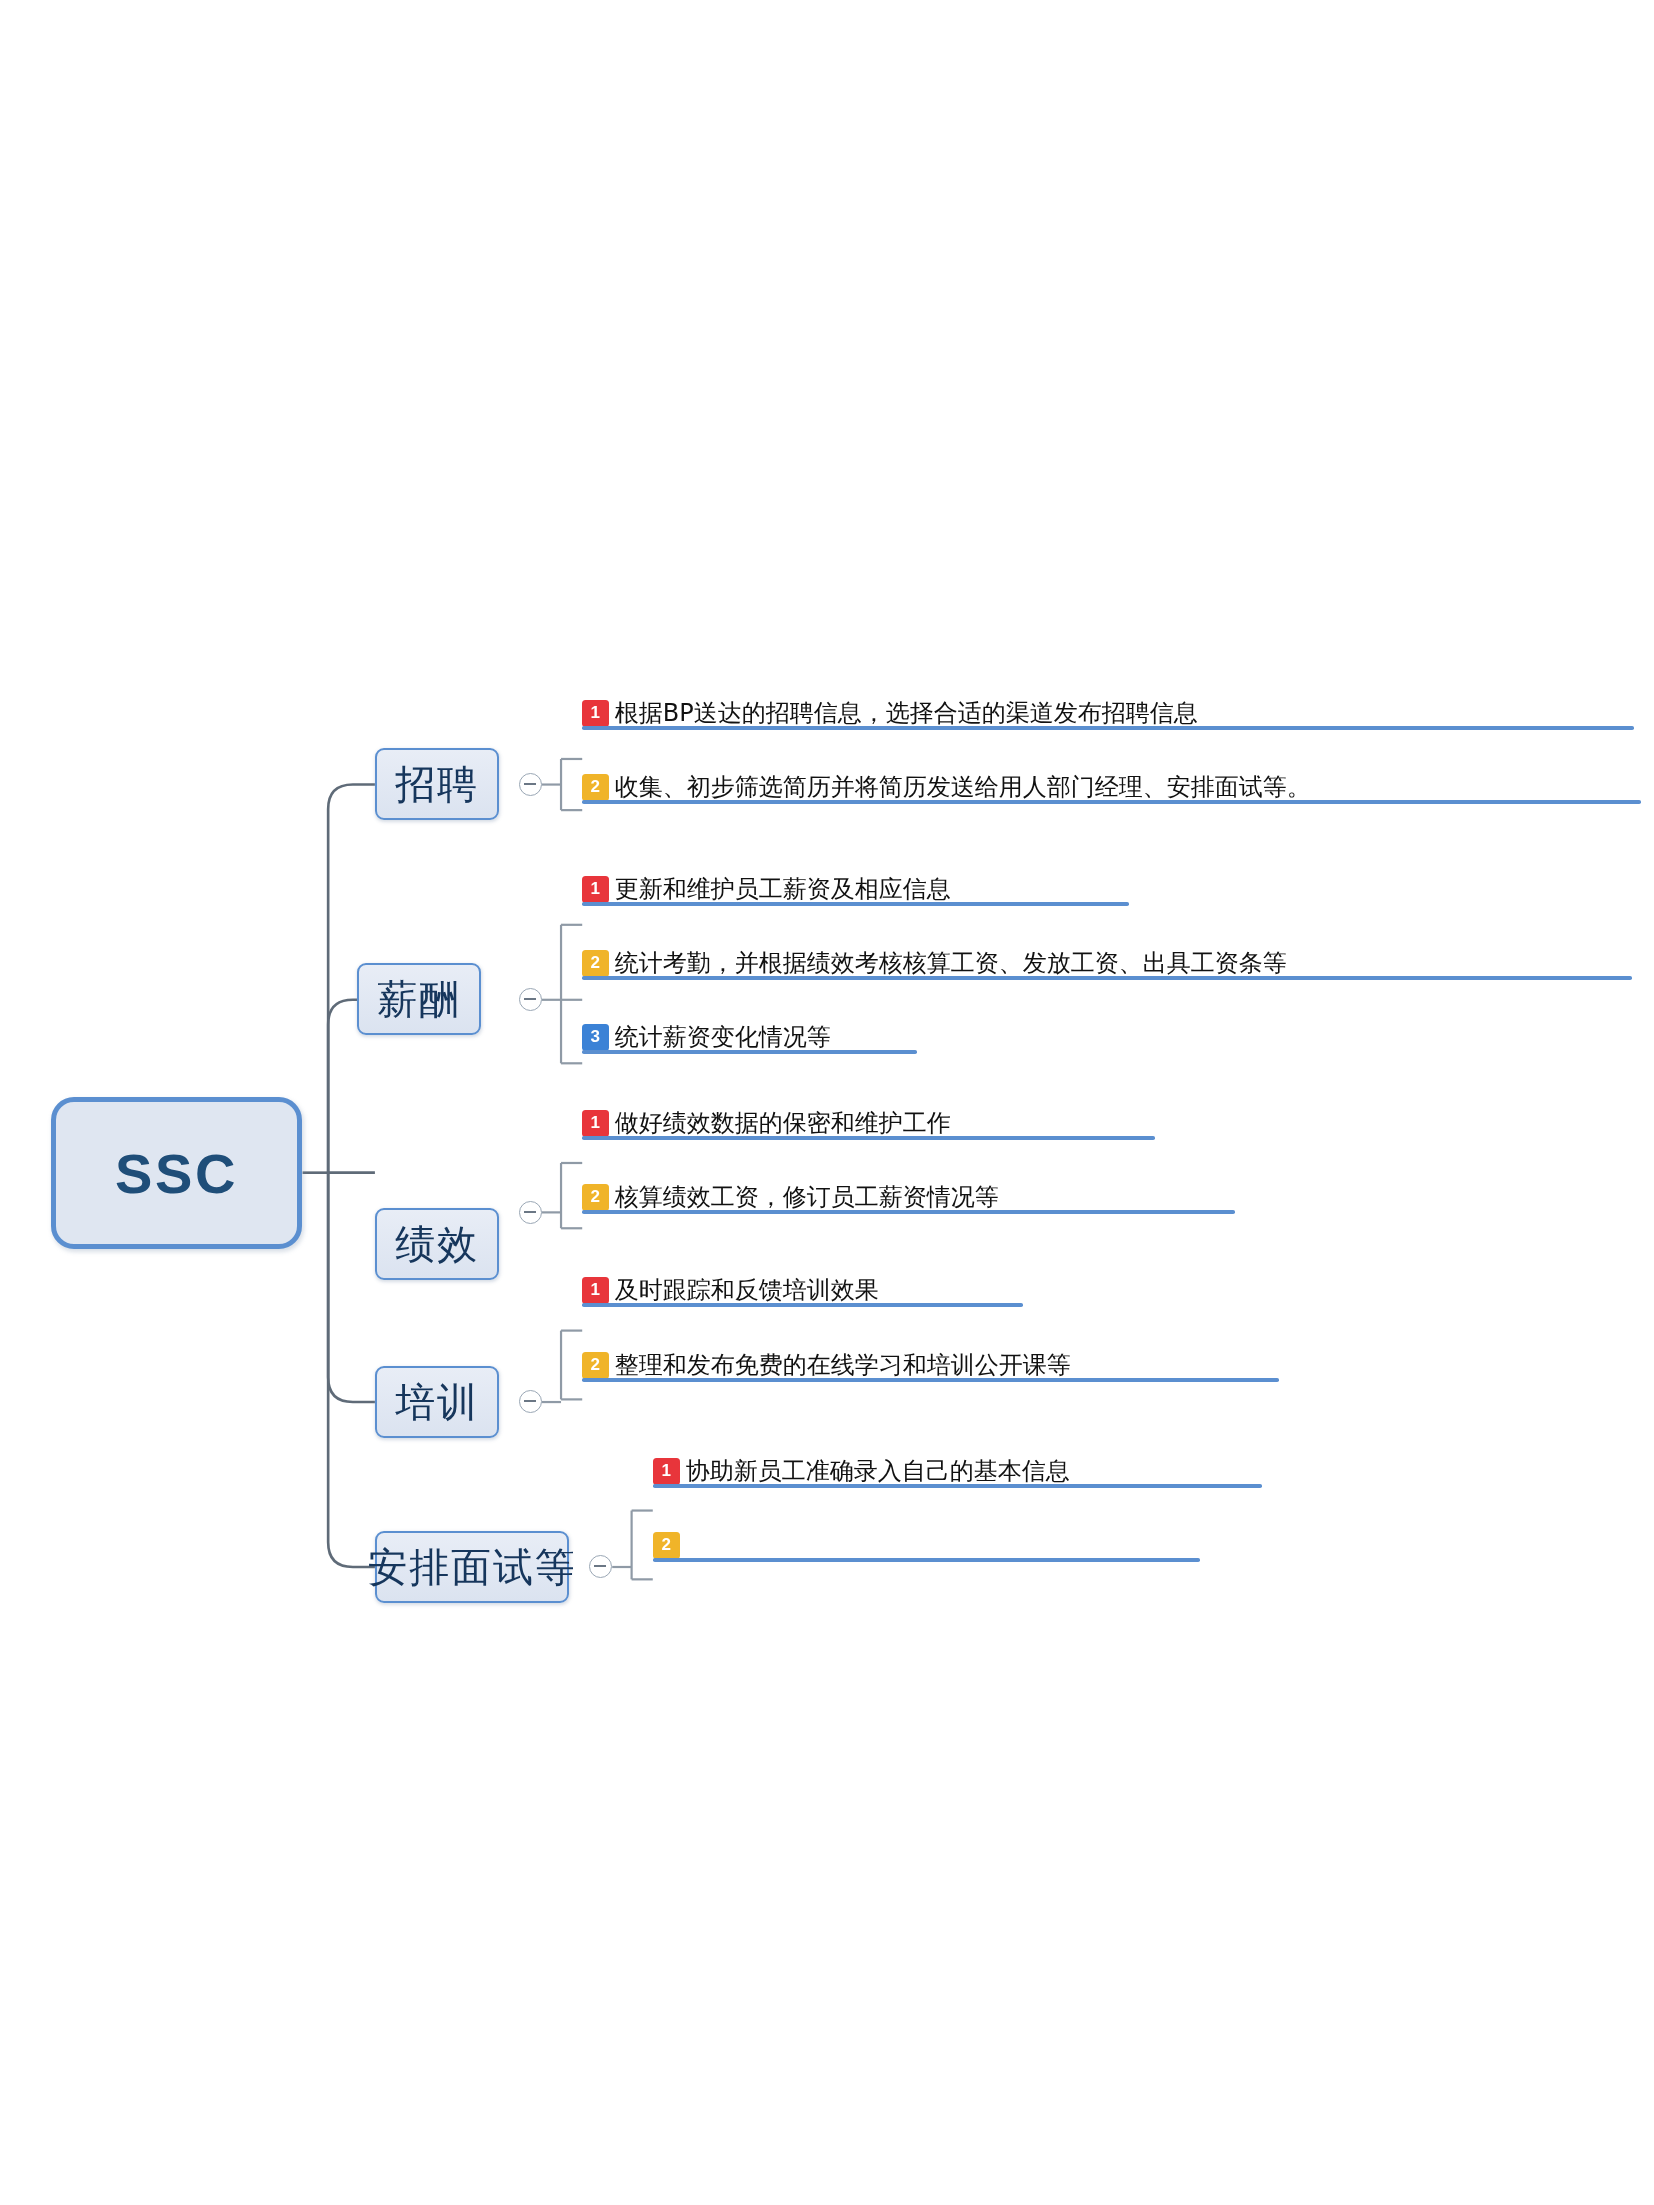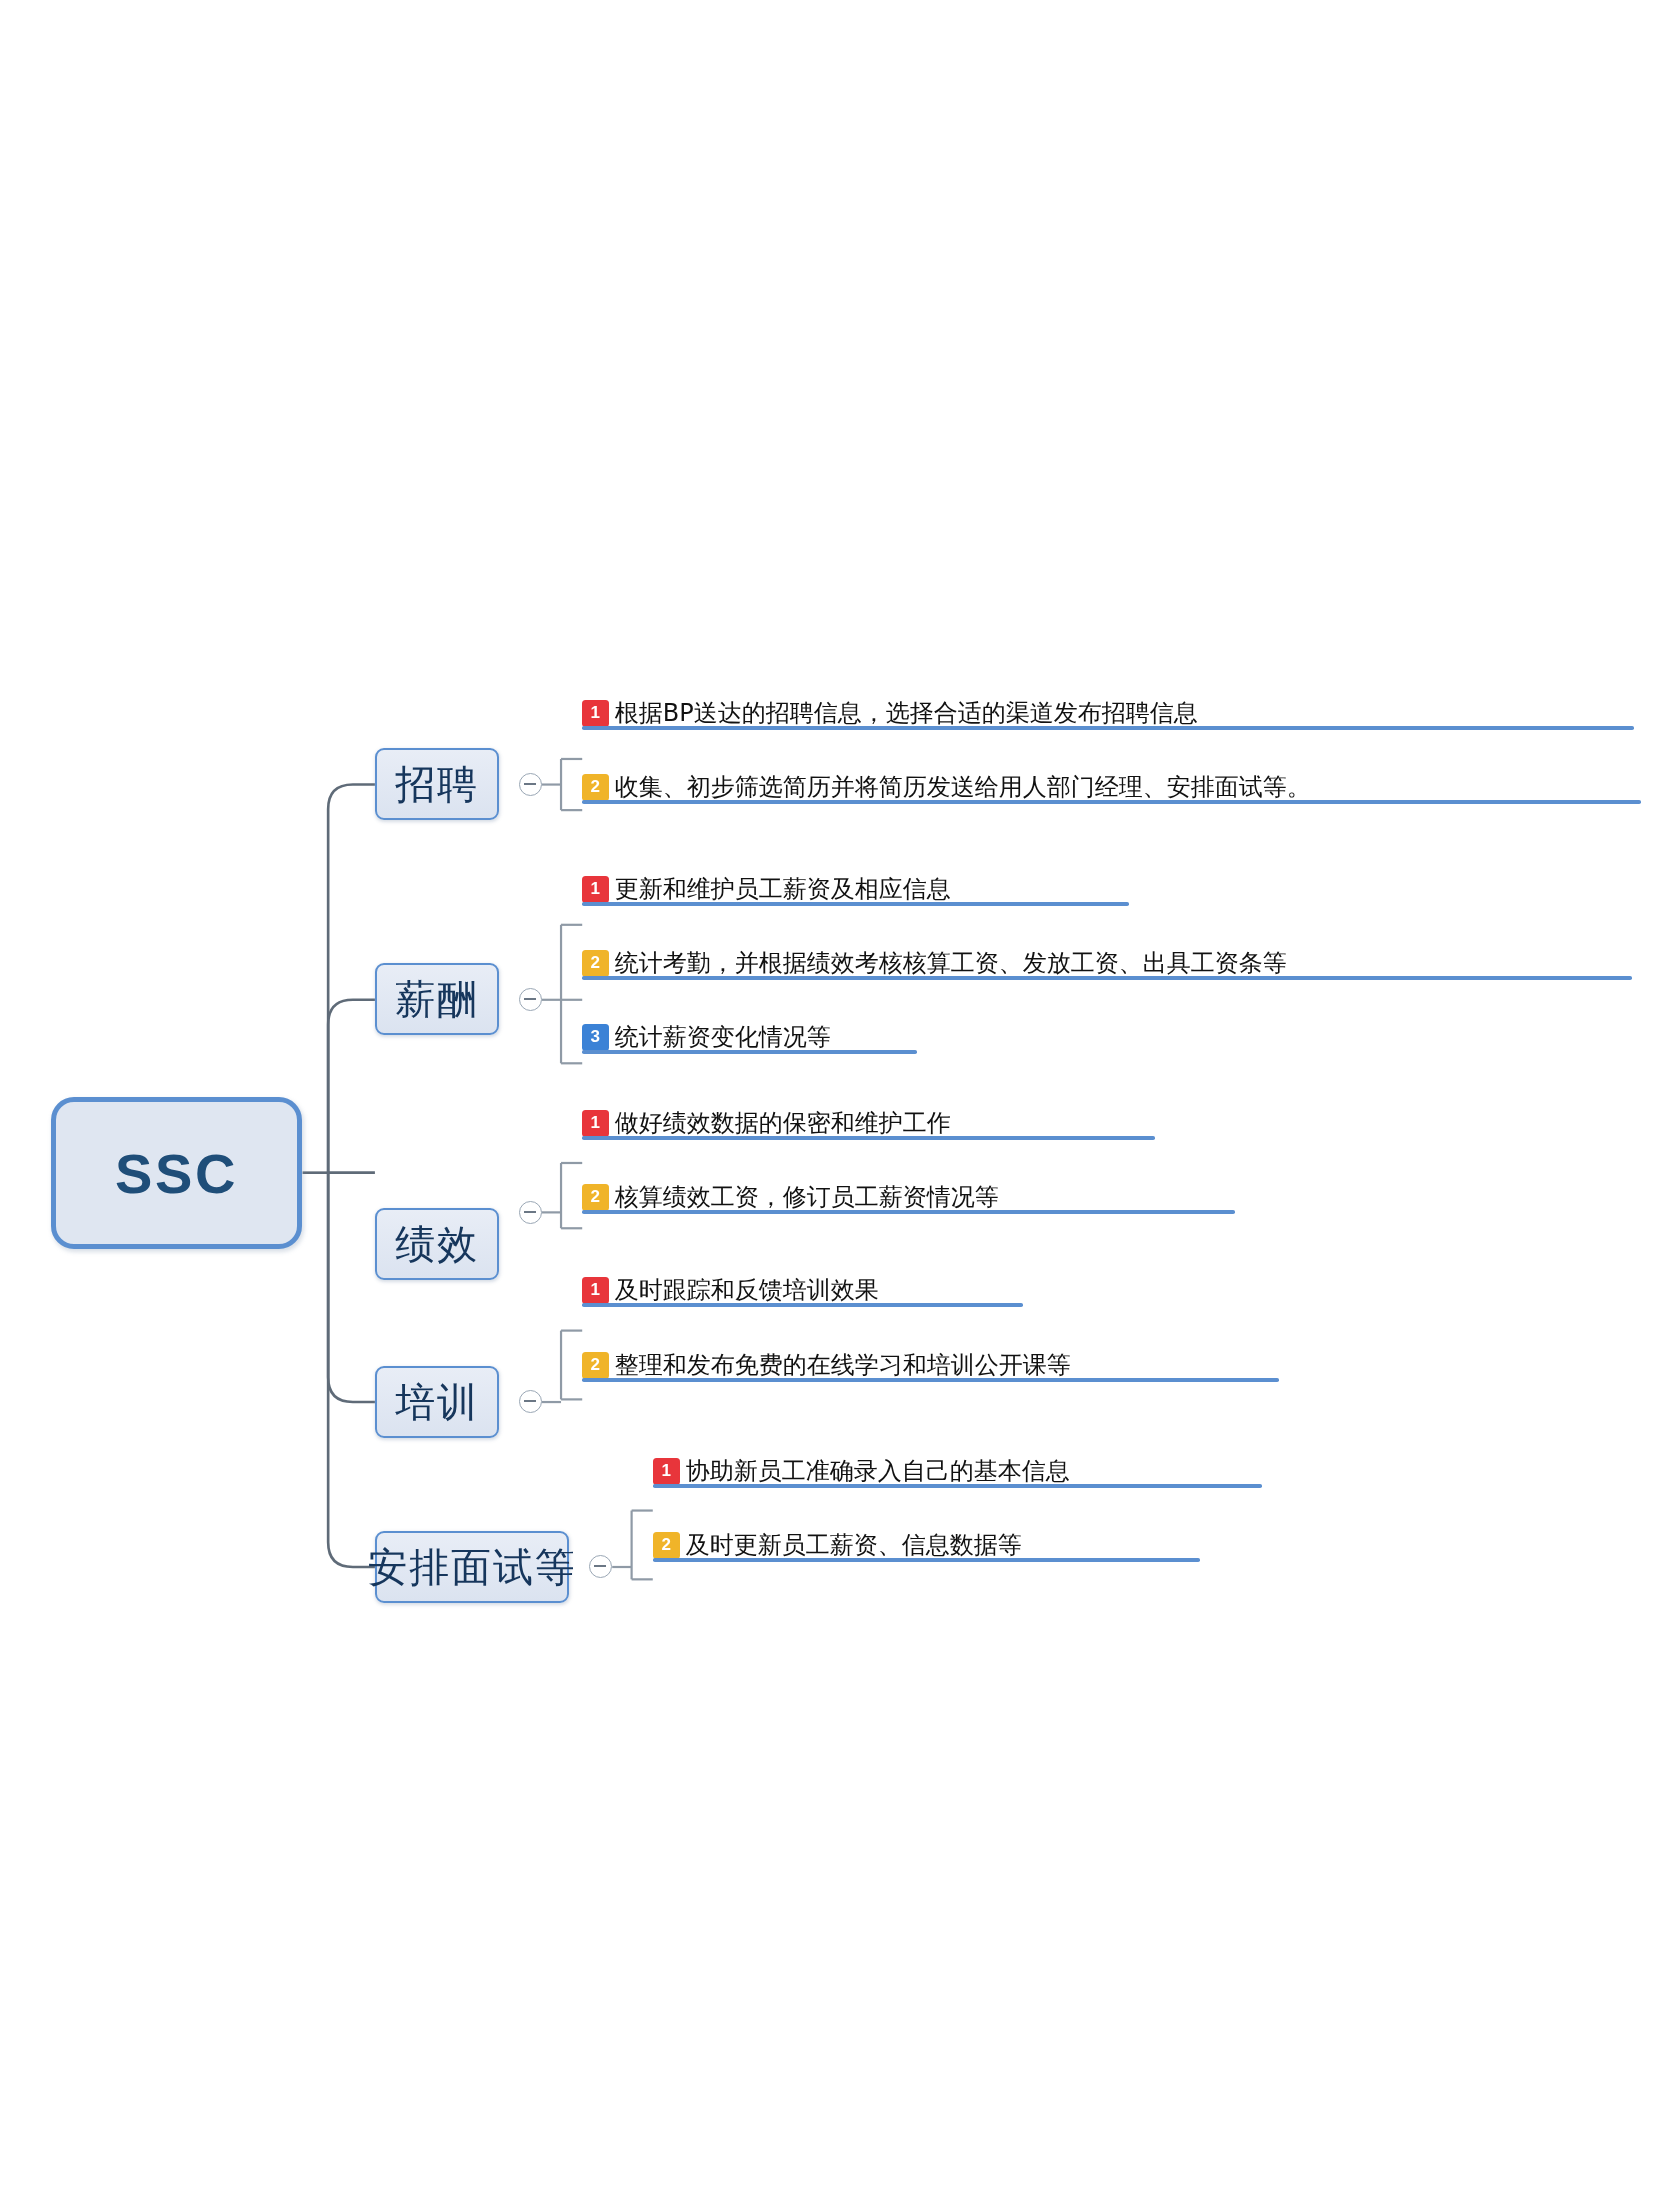--- a/index.html
+++ b/index.html
@@ -207,21 +207,21 @@
   </div>
 
   <div class="leaf-item" style="left:582px; top:774px;">
     <div class="leaf-row">
       <span class="leaf-badge badge-orange">2</span>
       <span class="leaf-text">收集、初步筛选简历并将简历发送给用人部门经理、安排面试等。</span>
     </div>
     <div class="leaf-underline" style="width:1059px;"></div>
   </div>
 
-  <div class="branch-node" style="left:375px; top:963px; width:124px; height:72px;">
+  <div class="branch-node" style="left:357px; top:963px; width:124px; height:72px;">
     <span class="branch-label">薪酬</span>
   </div>
   <div class="collapse-toggle" style="left:519px; top:988px;"></div>
 
   <div class="leaf-item" style="left:582px; top:876px;">
     <div class="leaf-row">
       <span class="leaf-badge badge-red">1</span>
       <span class="leaf-text">更新和维护员工薪资及相应信息</span>
     </div>
     <div class="leaf-underline" style="width:547px;"></div>
@@ -294,19 +294,18 @@
     <div class="leaf-row">
       <span class="leaf-badge badge-red">1</span>
       <span class="leaf-text">协助新员工准确录入自己的基本信息</span>
     </div>
     <div class="leaf-underline" style="width:609px;"></div>
   </div>
 
   <div class="leaf-item" style="left:653px; top:1532px;">
     <div class="leaf-row">
       <span class="leaf-badge badge-orange">2</span>
-      <span class="leaf-text">及时更新员工薪资、信息数据等</span>
     </div>
     <div class="leaf-underline" style="width:547px;"></div>
   </div>
 
 </div>
 
 
 </body></html>

